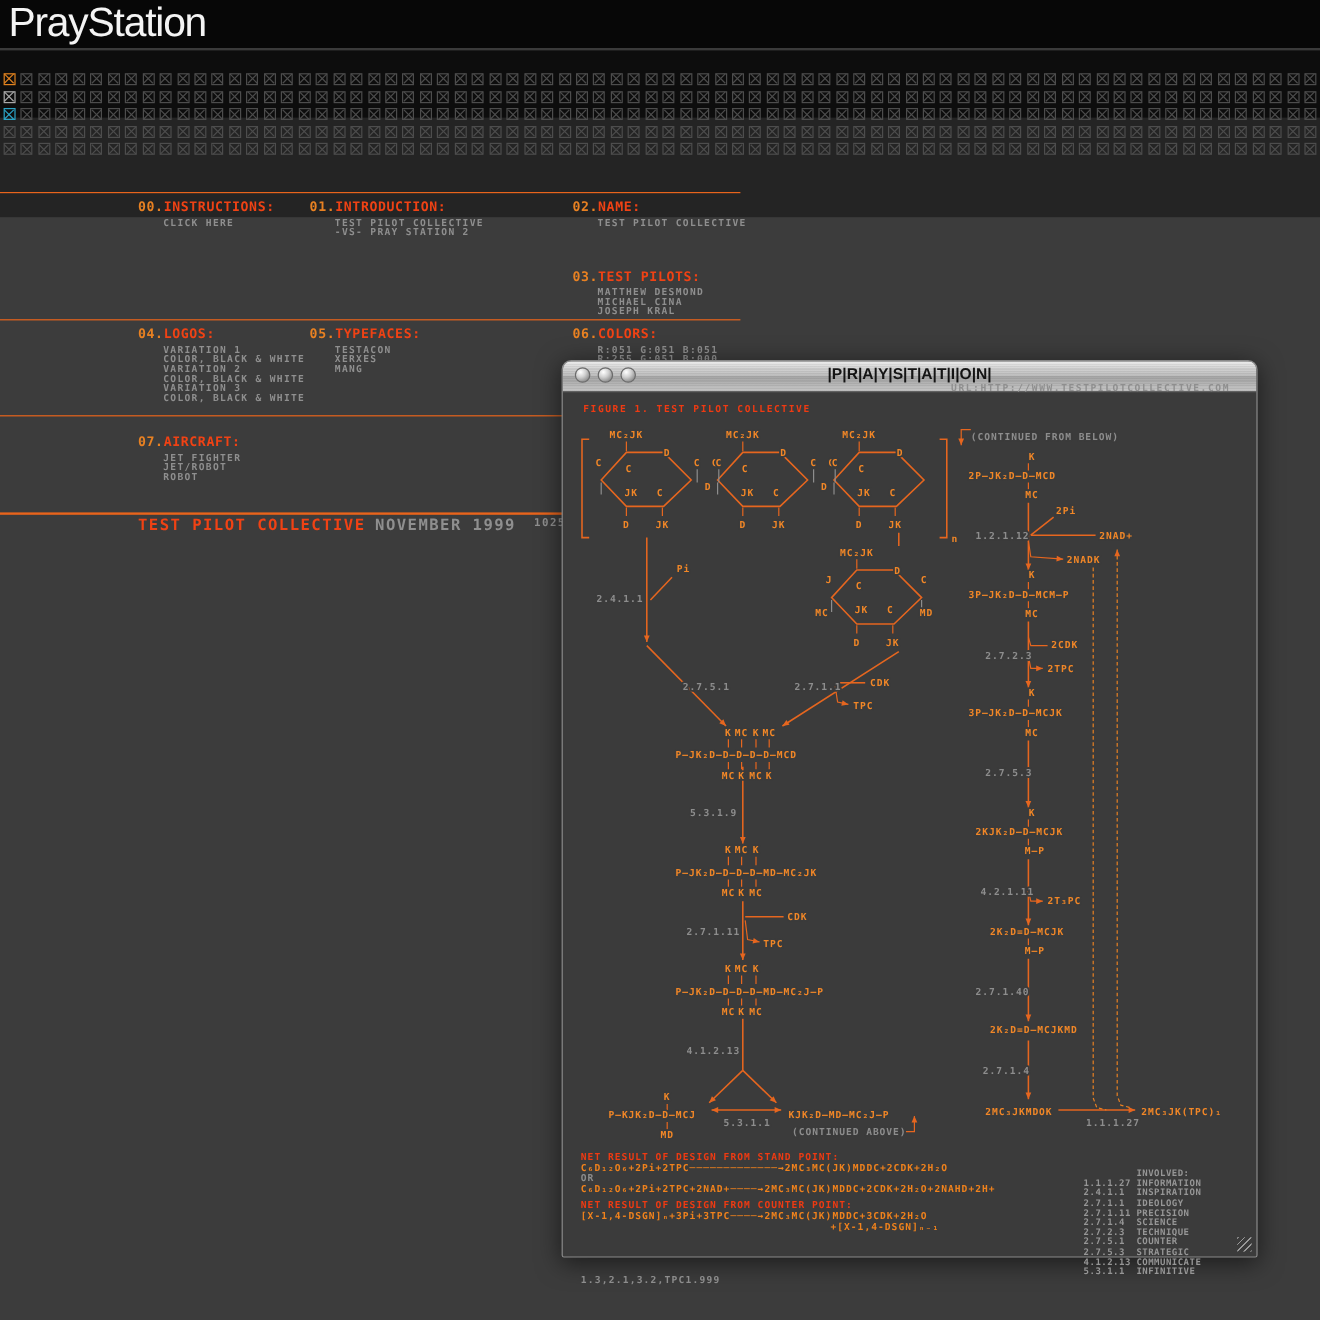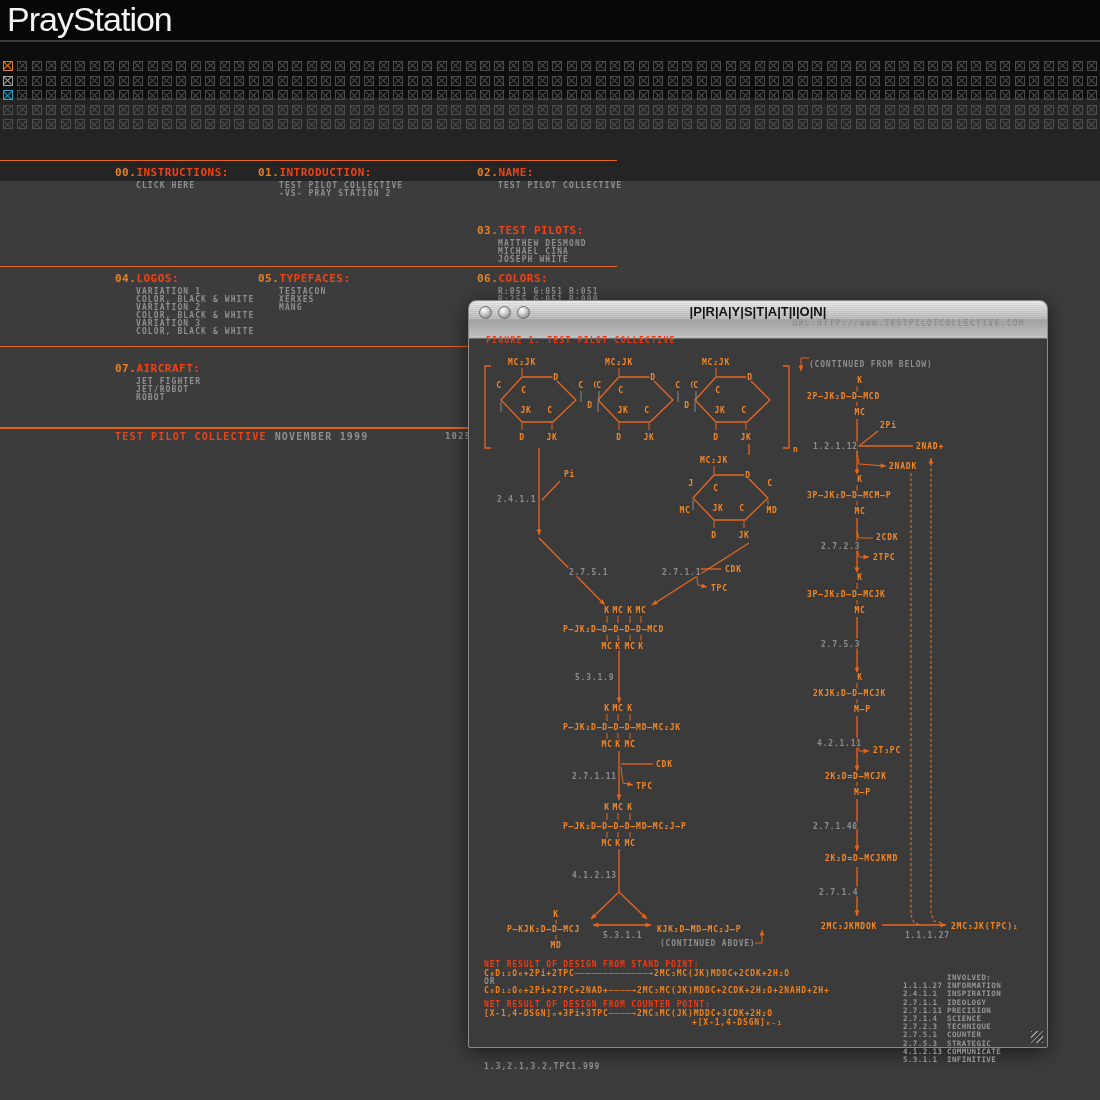--- a/index.html
+++ b/index.html
@@ -20,27 +20,27 @@
   
   .hr{position:absolute;left:0;width:617px;height:1px;background:#e8641c;}
   .hr2{position:absolute;left:0;width:617px;height:2px;background:#e8641c;}
   
   .sec{position:absolute;}
   .sec-h{font-size:11px;font-weight:bold;letter-spacing:.5px;white-space:nowrap;}
   .sec-num{color:#e88122;} .sec-ttl{color:#f04214;}
   .sec-b{margin:3px 0 0 21px;color:#8f8f8f;font-size:8px;font-weight:bold;letter-spacing:1.1px;line-height:8px;white-space:nowrap;}
   .sec-b div{margin-bottom:0px;}
   
-  .pfoot{position:absolute;left:115px;top:431px;font-size:10px;font-weight:bold;letter-spacing:1.2px;white-space:nowrap;}
+  .pfoot{position:absolute;left:115px;top:431px;font-size:13px;font-weight:bold;letter-spacing:1.2px;white-space:nowrap;}
   .pfoot .brand{color:#f04214;} .pfoot .date{color:#8f8f8f;margin-left:8px;}
   .pfoot-right{position:absolute;left:445px;top:431px;color:#8f8f8f;font-size:9px;font-weight:bold;letter-spacing:1.2px;}
   
   .window{position:absolute;left:468px;top:300px;width:580px;height:748px;background:#3b3b3b;
     border:1px solid #8a8a8a;border-radius:8px 8px 2px 2px;box-shadow:0 4px 20px rgba(0,0,0,.55);box-sizing:border-box;}
-  .titlebar{position:absolute;left:0;top:0;width:100%;height:38px;border-radius:7px 7px 0 0;
+  .titlebar{position:absolute;left:0;top:0;width:100%;height:26px;border-radius:7px 7px 0 0;
     background:linear-gradient(#ececec,#bdbdbd 48%,#a6a6a6 52%,#c6c6c6);
     border-bottom:1px solid #6e6e6e;box-sizing:border-box;}
   .titlebar .stripes{position:absolute;inset:0;border-radius:7px 7px 0 0;
     background:repeating-linear-gradient(0deg,rgba(0,0,0,.06) 0 1px,transparent 1px 2px);}
   .tbtn{position:absolute;top:4.5px;width:13px;height:13px;border-radius:50%;border:1px solid #6a6a6a;box-sizing:border-box;
     background:radial-gradient(circle at 35% 28%,#ffffff,#d0d0d0 40%,#909090 78%,#707070);}
   .wtitle{position:absolute;left:0;right:0;top:3px;text-align:center;color:#141414;
     font-family:"Liberation Sans","DejaVu Sans",sans-serif;font-weight:bold;font-size:13px;}
   .fig-title{position:absolute;left:17px;top:35px;color:#ef3a12;font-size:8px;font-weight:bold;letter-spacing:1.3px;}
   .fig-url{position:absolute;right:22px;top:18px;color:#8f8f8f;font-size:8px;font-weight:bold;letter-spacing:1.3px;}
@@ -484,21 +484,21 @@
     <div class="sec-h"><span class="sec-num">02.</span><span class="sec-ttl">NAME:</span></div>
     <div class="sec-b">
         <div>TEST PILOT COLLECTIVE</div>
       </div>
   </div>
   <div class="sec" style="left:477px;top:224px">
     <div class="sec-h"><span class="sec-num">03.</span><span class="sec-ttl">TEST PILOTS:</span></div>
     <div class="sec-b">
         <div>MATTHEW DESMOND</div>
         <div>MICHAEL CINA</div>
-        <div>JOSEPH WHITE</div>
+        <div>JOSEPH KRAL</div>
       </div>
   </div>
   <div class="sec" style="left:115px;top:272px">
     <div class="sec-h"><span class="sec-num">04.</span><span class="sec-ttl">LOGOS:</span></div>
     <div class="sec-b">
         <div>VARIATION 1</div>
         <div>COLOR, BLACK &amp; WHITE</div>
         <div>VARIATION 2</div>
         <div>COLOR, BLACK &amp; WHITE</div>
         <div>VARIATION 3</div>

